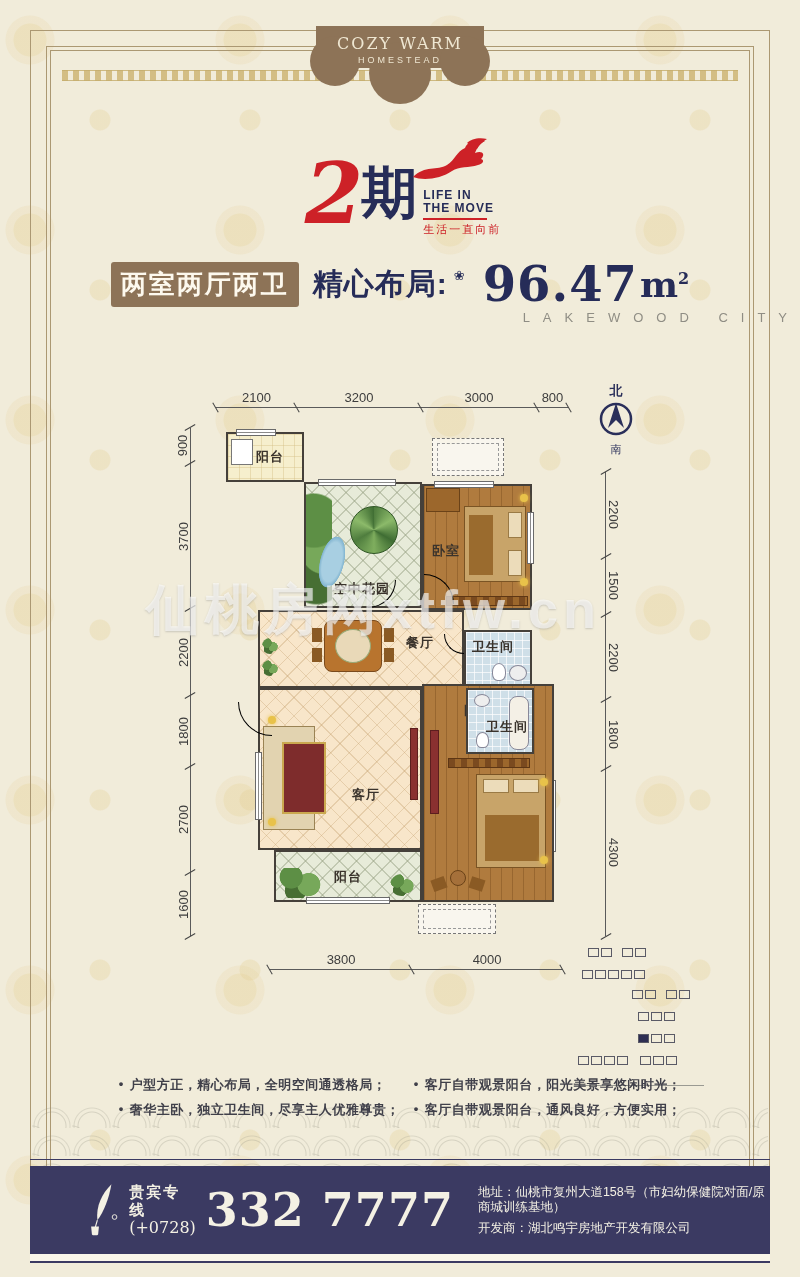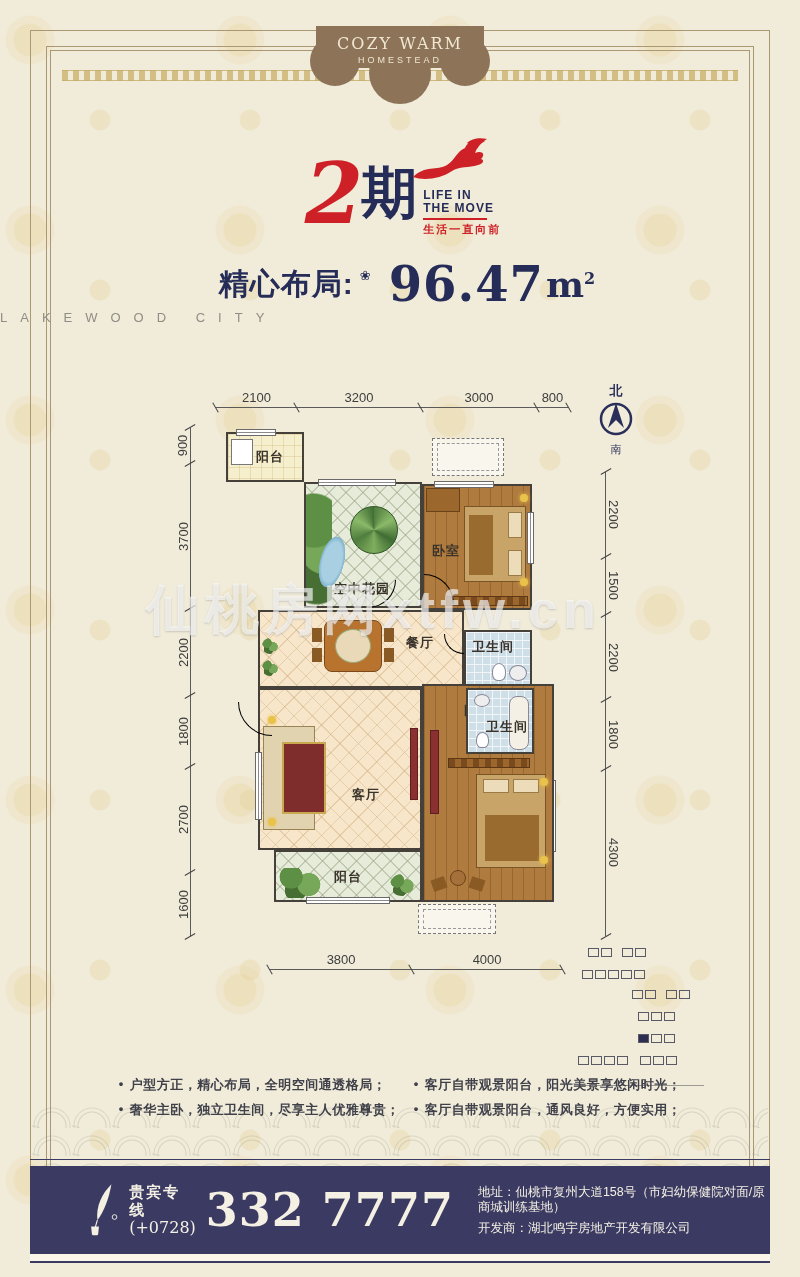--- a/index.html
+++ b/index.html
@@ -29,30 +29,30 @@
   .badge-t2{position:relative;z-index:2;font-size:9px;letter-spacing:3px;margin-top:2px;}
   
   .title-row{position:absolute;left:0;right:0;top:148px;height:92px;display:flex;align-items:center;justify-content:center;z-index:2;}
   .title-cn{font-size:56px;font-weight:bold;color:#262c58;letter-spacing:3px;}
   .title-phase{font-family:"DejaVu Serif",serif;font-style:italic;font-weight:bold;font-size:84px;color:#cd2127;line-height:60px;margin:0 -2px 0 6px;}
   .title-suffix{font-size:56px;font-weight:bold;color:#262c58;}
   .title-side{margin-left:6px;display:flex;flex-direction:column;align-items:flex-start;position:relative;height:92px;justify-content:flex-end;padding-bottom:6px;}
   .horse{position:absolute;top:-8px;left:-14px;}
   .slogan-en{color:#262c58;font-size:12px;font-weight:bold;letter-spacing:1px;line-height:13px;}
   .slogan-rule{width:64px;height:2px;background:#cd2127;margin:3px 0 2px;}
-  .slogan-cn{color:#cd2127;font-size:11px;font-weight:bold;letter-spacing:2px;}
+  .slogan-cn{color:#cd2127;font-size:11px;font-weight:normal;letter-spacing:2px;}
   
   .spec-row{position:absolute;left:0;right:0;top:256px;display:flex;align-items:center;justify-content:center;z-index:2;}
   .rooms-badge{background:#8d7357;color:#fdf9ee;font-size:26px;font-weight:bold;letter-spacing:2px;padding:5px 10px;border-radius:3px;}
   .area-label{color:#262c58;font-size:30px;font-weight:bold;margin-left:14px;letter-spacing:1px;}
   .flower-ic{color:#262c58;font-size:13px;margin:0 2px 18px 6px;}
   .area-val{font-family:"DejaVu Serif",serif;color:#262c58;font-size:48px;font-weight:bold;letter-spacing:1px;margin-left:16px;}
   .area-unit{font-family:"DejaVu Serif",serif;color:#262c58;font-size:36px;font-weight:bold;margin-left:2px;}
   .area-unit sup{font-size:16px;}
-  .lakewood{position:absolute;left:0;right:0;top:310px;text-align:left;color:#8f8d84;font-size:13px;letter-spacing:13px;z-index:2;}
+  .lakewood{position:absolute;left:0;right:0;top:310px;text-align:right;color:#8f8d84;font-size:13px;letter-spacing:13px;z-index:2;}
   
   .dim{color:#3d3d3d;font-size:13px;z-index:2;}
   .dimh{position:absolute;display:flex;height:22px;}
   .dimh::before{content:'';position:absolute;left:0;right:0;bottom:4px;height:1px;background:#5a5a5a;}
   .dimh .seg{position:relative;display:flex;justify-content:center;align-items:flex-start;}
   .dimh .seg::before{content:'';position:absolute;left:-1px;bottom:-1px;width:1px;height:11px;background:#444;transform:rotate(-30deg);}
   .dimh .seg:last-child::after{content:'';position:absolute;right:-1px;bottom:-1px;width:1px;height:11px;background:#444;transform:rotate(-30deg);}
   .dimv{position:absolute;display:flex;flex-direction:column;width:26px;}
   .dimv .seg{position:relative;display:flex;align-items:center;justify-content:center;}
   .dimv .seg span{transform:rotate(-90deg);white-space:nowrap;}
@@ -143,20 +143,21 @@
       <path fill="#cd2127" d="M58 6 C62 2 70 0 78 2 C73 5 70 8 68 12 Z"></path>
     </svg>
     <span class="slogan-en">LIFE IN</span>
     <span class="slogan-en">THE MOVE</span>
     <span class="slogan-rule"></span>
     <span class="slogan-cn">生活一直向前</span>
   </span>
 </div>
 
 <div class="spec-row">
+  <span class="rooms-badge">两室两厅两卫</span>
   <span class="area-label">精心布局:</span>
   <span class="flower-ic">❀</span>
   <span class="area-val">96.47</span>
   <span class="area-unit"><span>m</span><sup>2</sup></span>
 </div>
 <div class="lakewood">LAKEWOOD CITY</div>
 
 <div class="compass">
   <span class="n">北</span>
   <svg width="38" height="38" viewBox="0 0 38 38">

